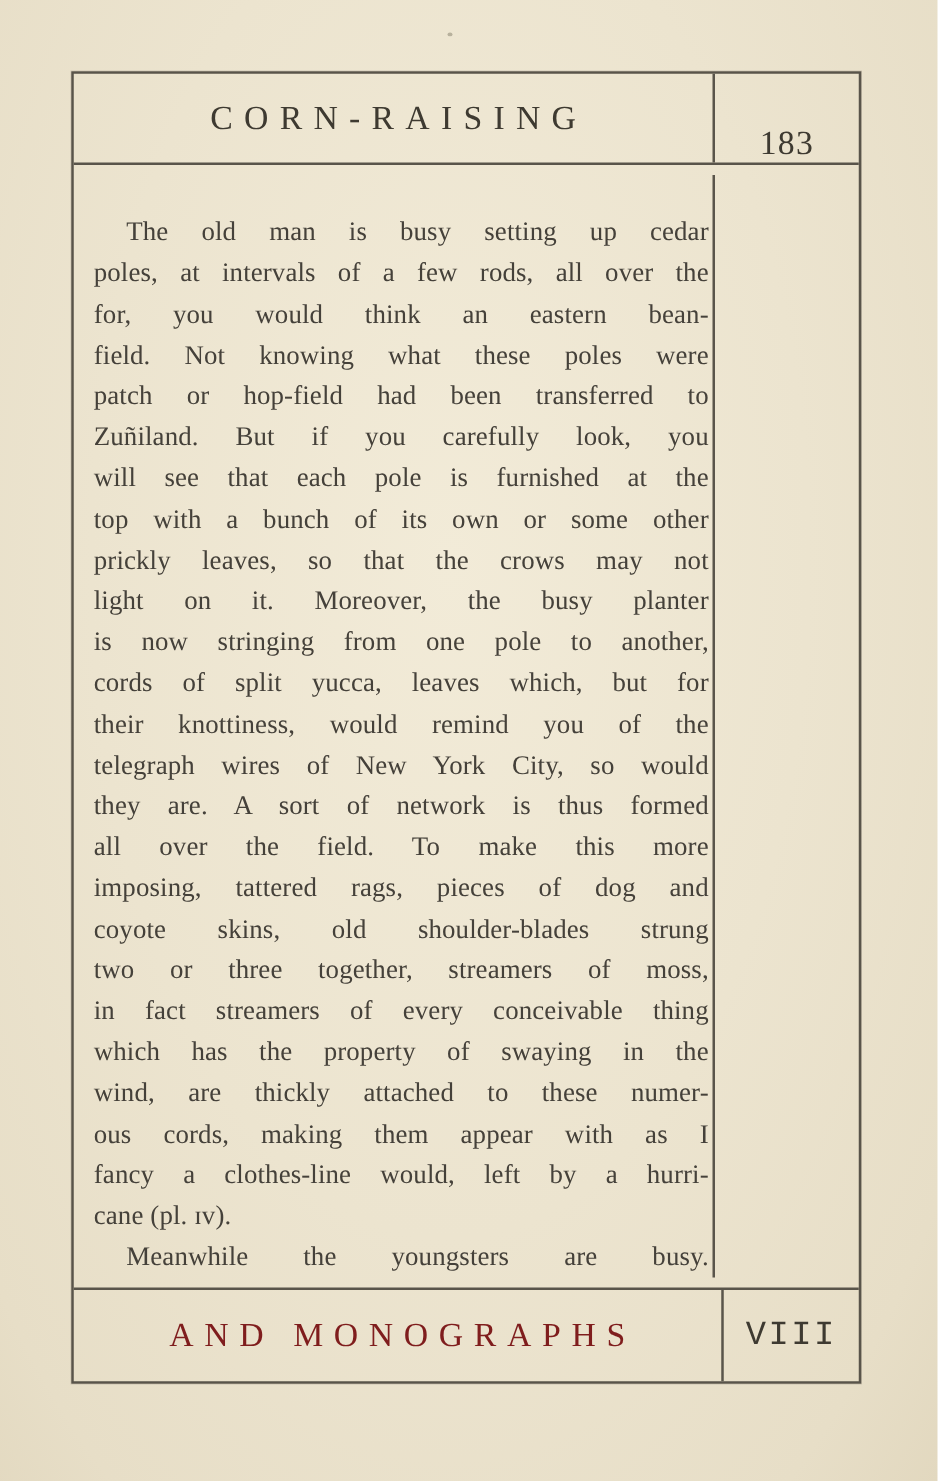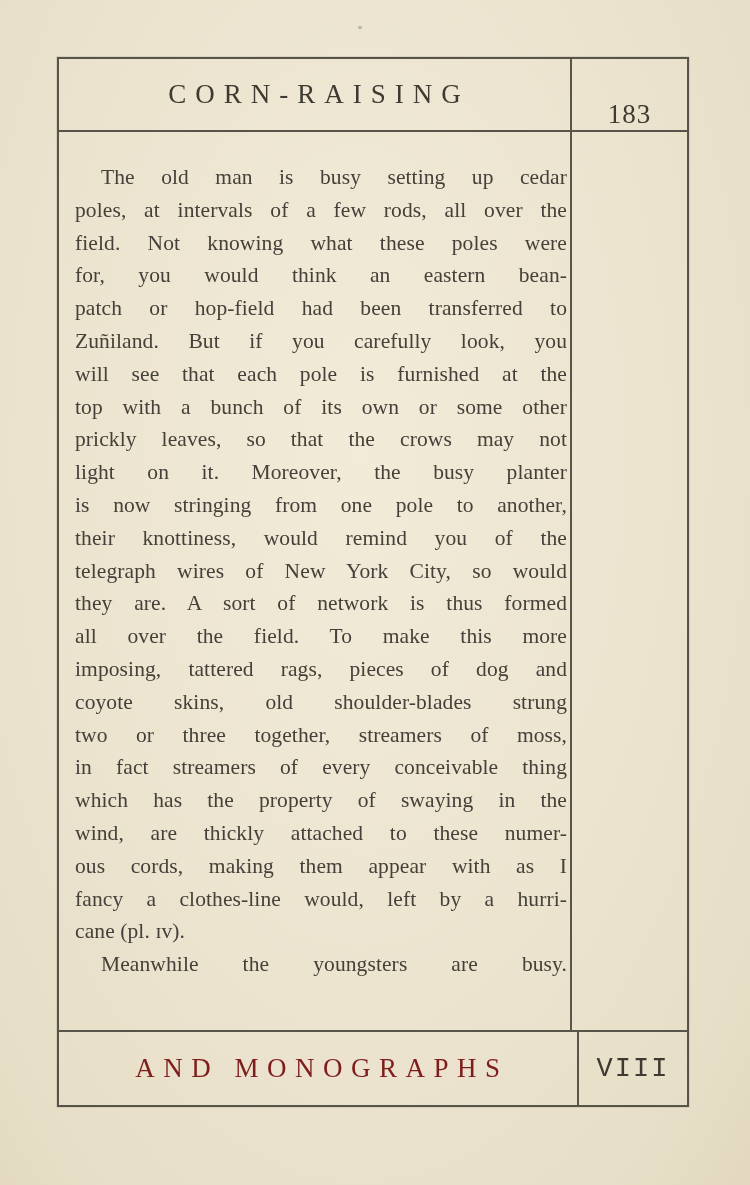--- a/index.html
+++ b/index.html
@@ -64,20 +64,21 @@
     font-size: 27px;
     color: #3e3a31;
     letter-spacing: 1px;
   }
 
   
   .body-row {
     flex: 1;
     display: flex;
     overflow: hidden;
+    align-items: center;
   }
   .text-column {
     width: 513px;
     box-sizing: border-box;
     border-right: 2px solid #5a554b;
     padding-top: 29px;
   }
   .margin-column { flex: 1; }
 
   .text-line {
@@ -147,29 +148,30 @@
     <div class="header-number-cell">
       <span class="page-number">183</span>
     </div>
   </div>
 
   <div class="body-row">
     <div class="text-column">
 
     <div class="text-line indent">The old man is busy setting up cedar</div>
         <div class="text-line">poles, at intervals of a few rods, all over the</div>
+        <div class="text-line">for, you would think an eastern bean-</div>
         <div class="text-line">field.  Not knowing what these poles were</div>
-        <div class="text-line">for, you would think an eastern bean-</div>
         <div class="text-line">patch or hop-field had been transferred to</div>
         <div class="text-line">Zuñiland.  But if you carefully look, you</div>
         <div class="text-line">will see that each pole is furnished at the</div>
         <div class="text-line">top with a bunch of its own or some other</div>
         <div class="text-line">prickly leaves, so that the crows may not</div>
         <div class="text-line">light on it.  Moreover, the busy planter</div>
         <div class="text-line">is now stringing from one pole to another,</div>
+        <div class="text-line">cords of split yucca, leaves which, but for</div>
         <div class="text-line">their knottiness, would remind you of the</div>
         <div class="text-line">telegraph wires of New York City, so would</div>
         <div class="text-line">they are.  A sort of network is thus formed</div>
         <div class="text-line">all over the field.  To make this more</div>
         <div class="text-line">imposing, tattered rags, pieces of dog and</div>
         <div class="text-line">coyote skins, old shoulder-blades strung</div>
         <div class="text-line">two or three together, streamers of moss,</div>
         <div class="text-line">in fact streamers of every conceivable thing</div>
         <div class="text-line">which has the property of swaying in the</div>
         <div class="text-line">wind, are thickly attached to these numer-</div>

